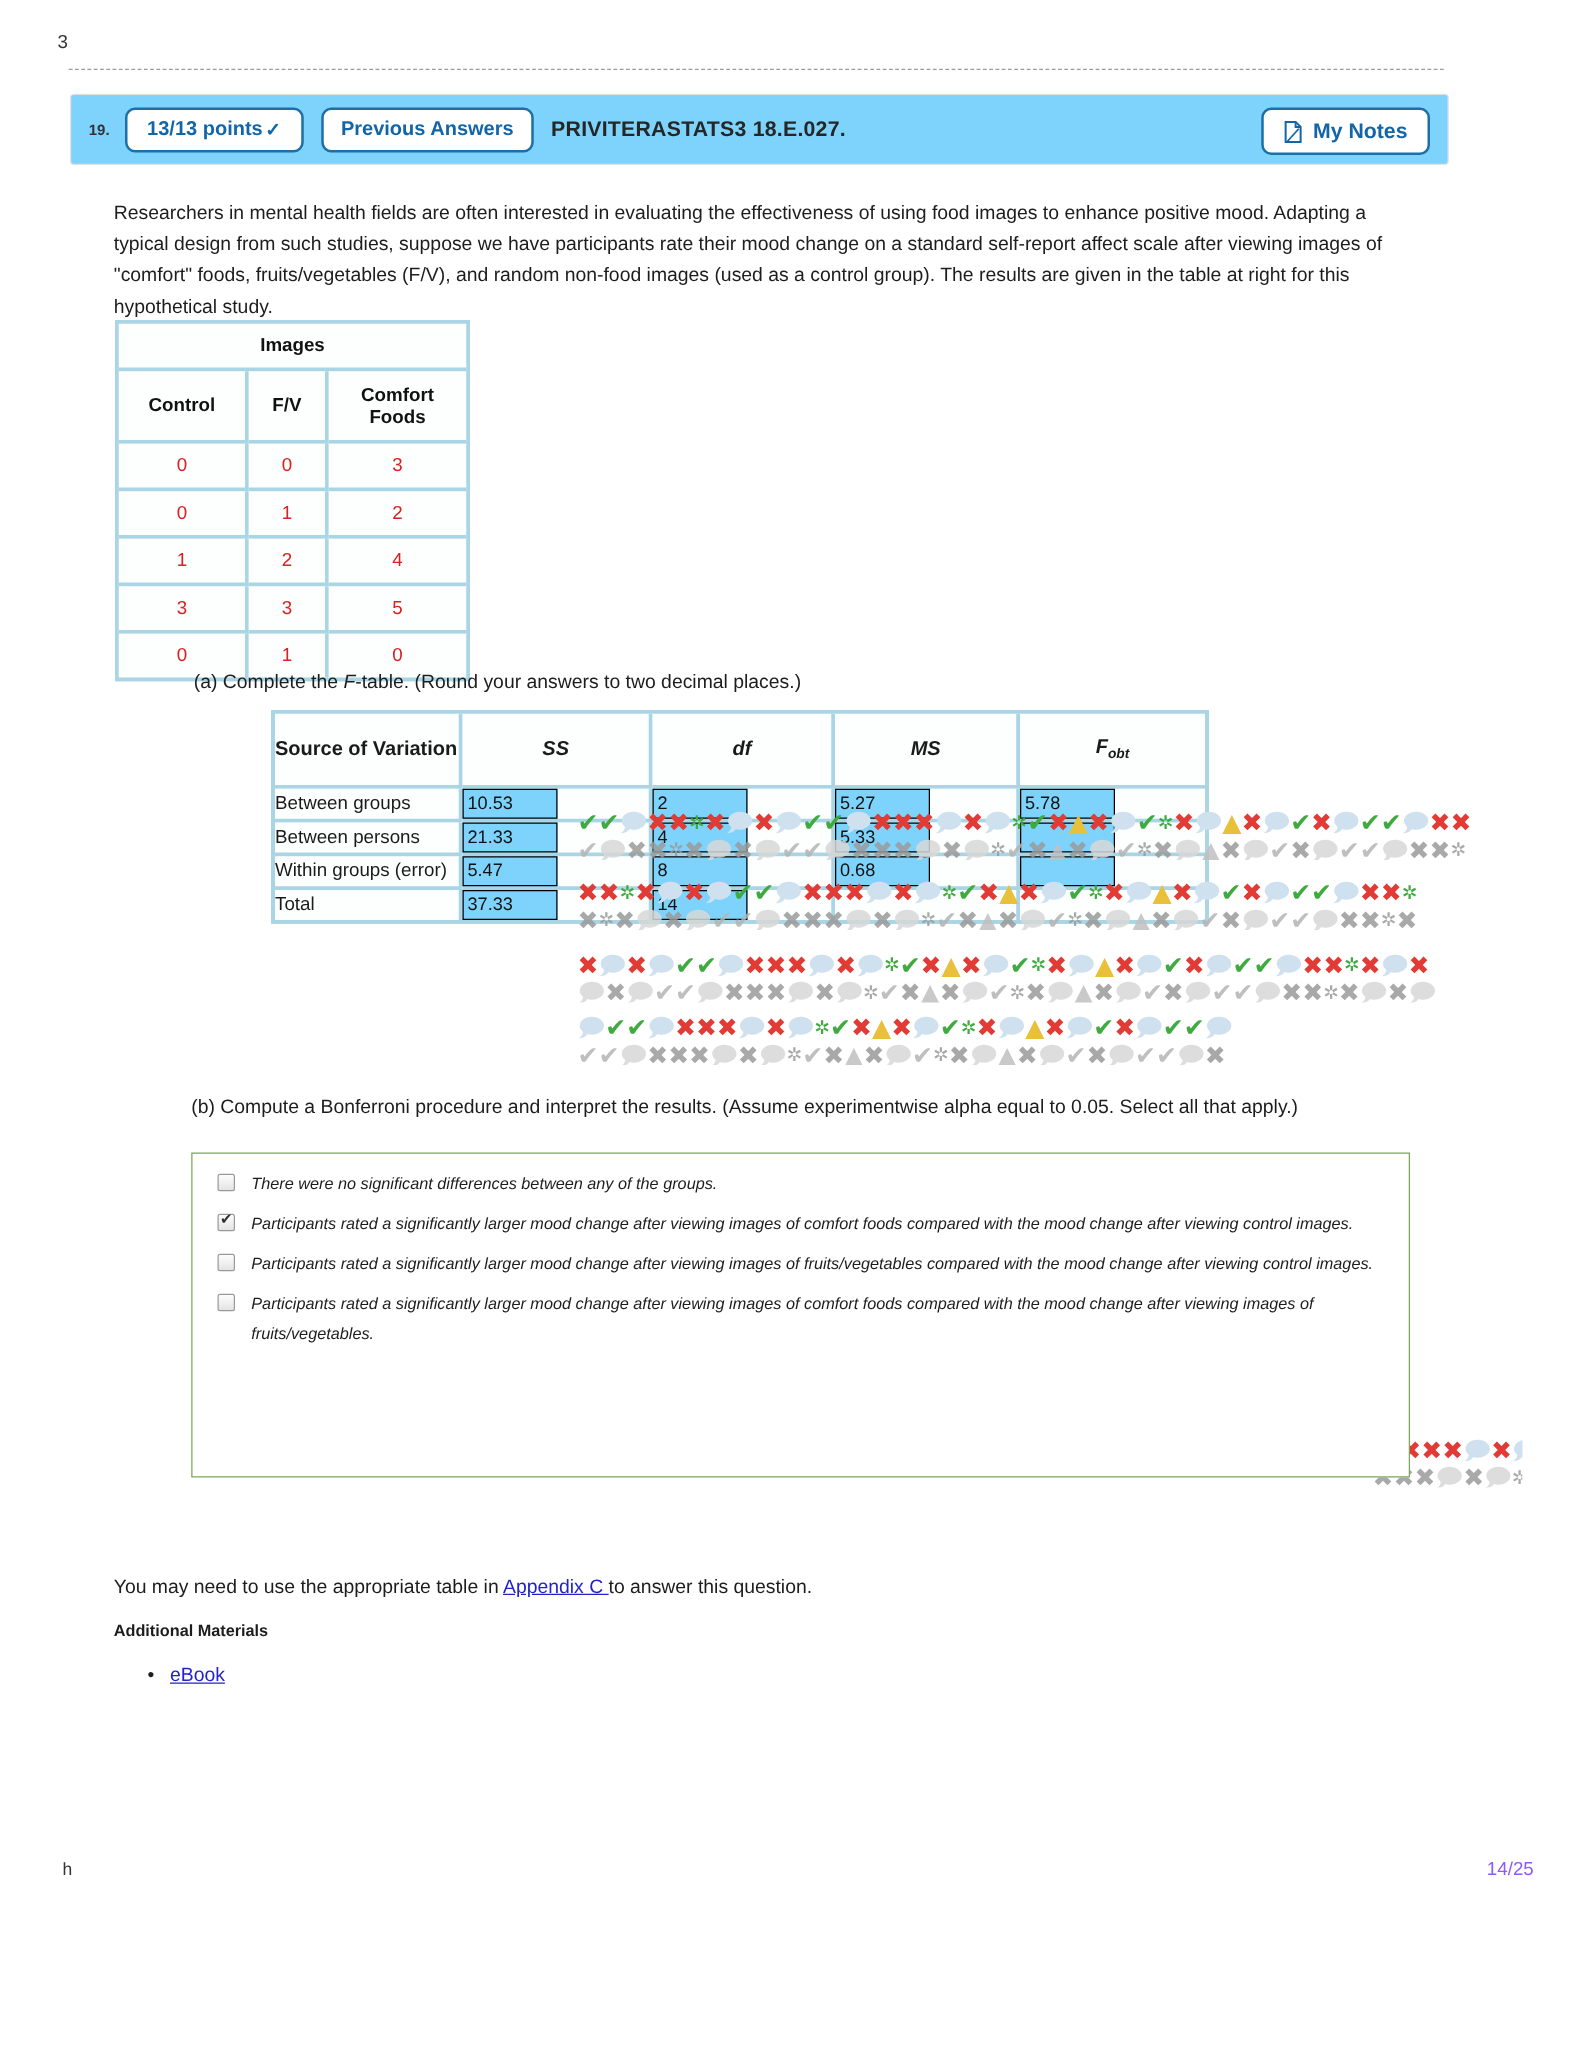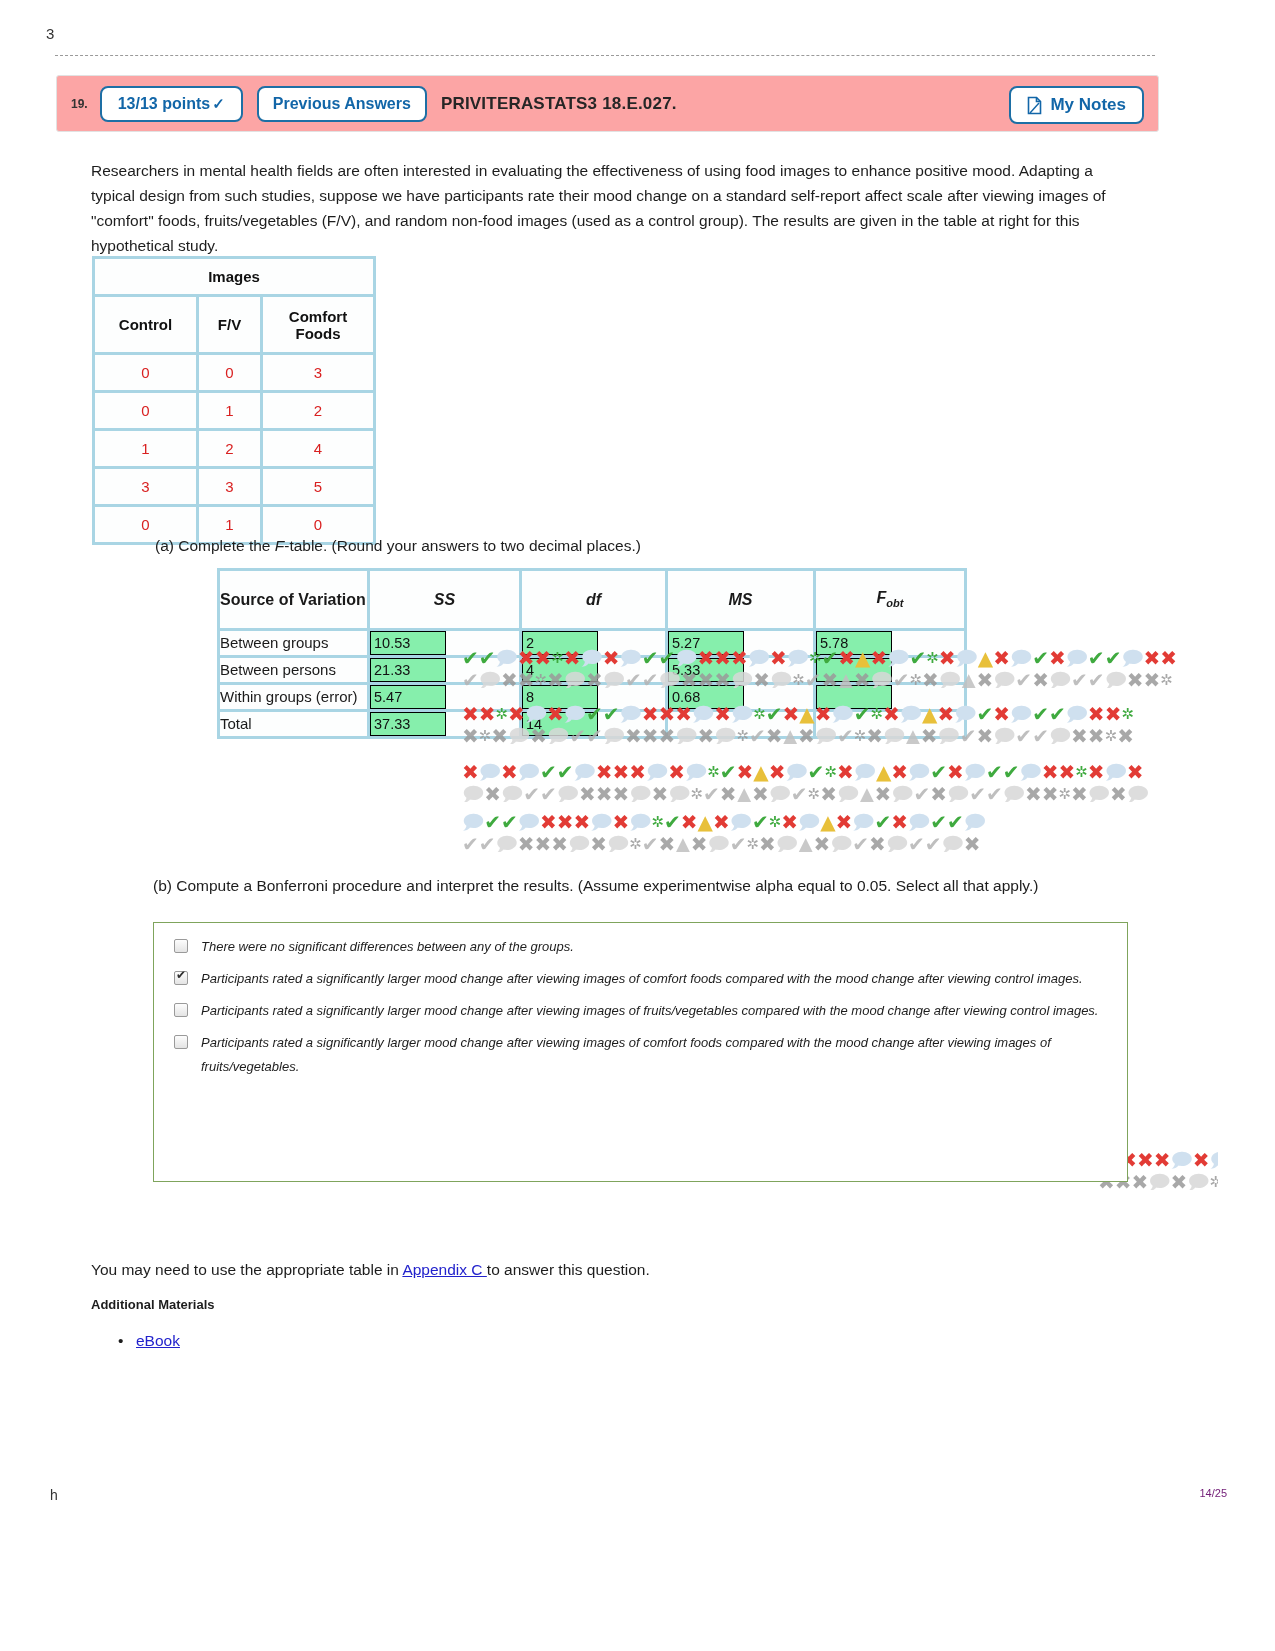--- a/index.html
+++ b/index.html
@@ -20,21 +20,21 @@
     font-size:15px; color:#333; line-height:1;
   }
   .dashed-rule {
     position:absolute; left:55px; top:55px; width:1100px;
     border-top:1px dashed #9a9a9a; height:0;
   }
 
   
   .qheader {
     position:absolute; left:56px; top:75px; width:1103px; height:57px;
-    border:1px solid #e2e2e2; border-radius:3px; background:#fca5a5;
+    border:1px solid #e2e2e2; border-radius:3px; background:#7dd3fc;
     display:flex; align-items:center; padding:0 14px;
   }
   .qnum { font-size:12px; font-weight:bold; color:#333; margin-right:12px; }
   .pill {
     border:2px solid #1d6fa5; border-radius:8px; background:#fff;
     color:#1266a8; font-weight:bold; font-size:16px;
     padding:7px 16px; margin-right:14px; white-space:nowrap;
     display:flex; align-items:center; gap:2px; cursor:pointer;
   }
   .pill .tick { font-size:15px; }
@@ -92,21 +92,21 @@
   .ftable td, .ftable th { background:#fdfefe; padding:0; border:0; }
   .ftable tr > * { border-right:3px solid #a9d5e4; border-bottom:3px solid #a9d5e4; }
   .ftable tr > *:last-child { border-right:0; }
   .ftable tr:last-child > * { border-bottom:0; }
   .fh { font-weight:bold; font-size:16px; text-align:center; padding:12px 6px; }
   .fh.italic { font-style:italic; }
   .fh.left { text-align:left; }
   .fcell-label { font-size:15px; padding:10px 0 10px 14px; line-height:22px; }
   .fcell-in { padding:8px 6px 8px 10px; position:relative; }
   .txtin {
-    width:76px; height:24px; border:1px solid #000; background:#86efac;
+    width:76px; height:24px; border:1px solid #000; background:#7dd3fc;
     font-family:"Liberation Sans", sans-serif; font-size:14.5px;
     padding:1px 3px; color:#111; outline:none;
   }
   .col-src { width:150px; }
   .col-ss  { width:152px; }
   .col-df  { width:146px; }
   .col-ms  { width:148px; }
   .col-f   { width:148px; }
 
   
@@ -168,21 +168,21 @@
     font-size:15.5px; color:#1d1d1d;
   }
   .ebook-li .bullet { display:inline-block; width:18px; }
   .ebook-li a { color:#2222cc; text-decoration:underline; }
 
   
   .foot-left {
     position:absolute; left:50px; top:1487px; font-size:14px; color:#333;
   }
   .foot-right {
-    position:absolute; right:48px; top:1487px; font-size:11px; color:#701a75;
+    position:absolute; right:48px; top:1487px; font-size:15px; color:#8b5cf6;
   }
 </style>
 </head>
 <body>
 
 <div class="page">
 
   <div class="top-fragment">3</div>
   <div class="dashed-rule"></div>
 

